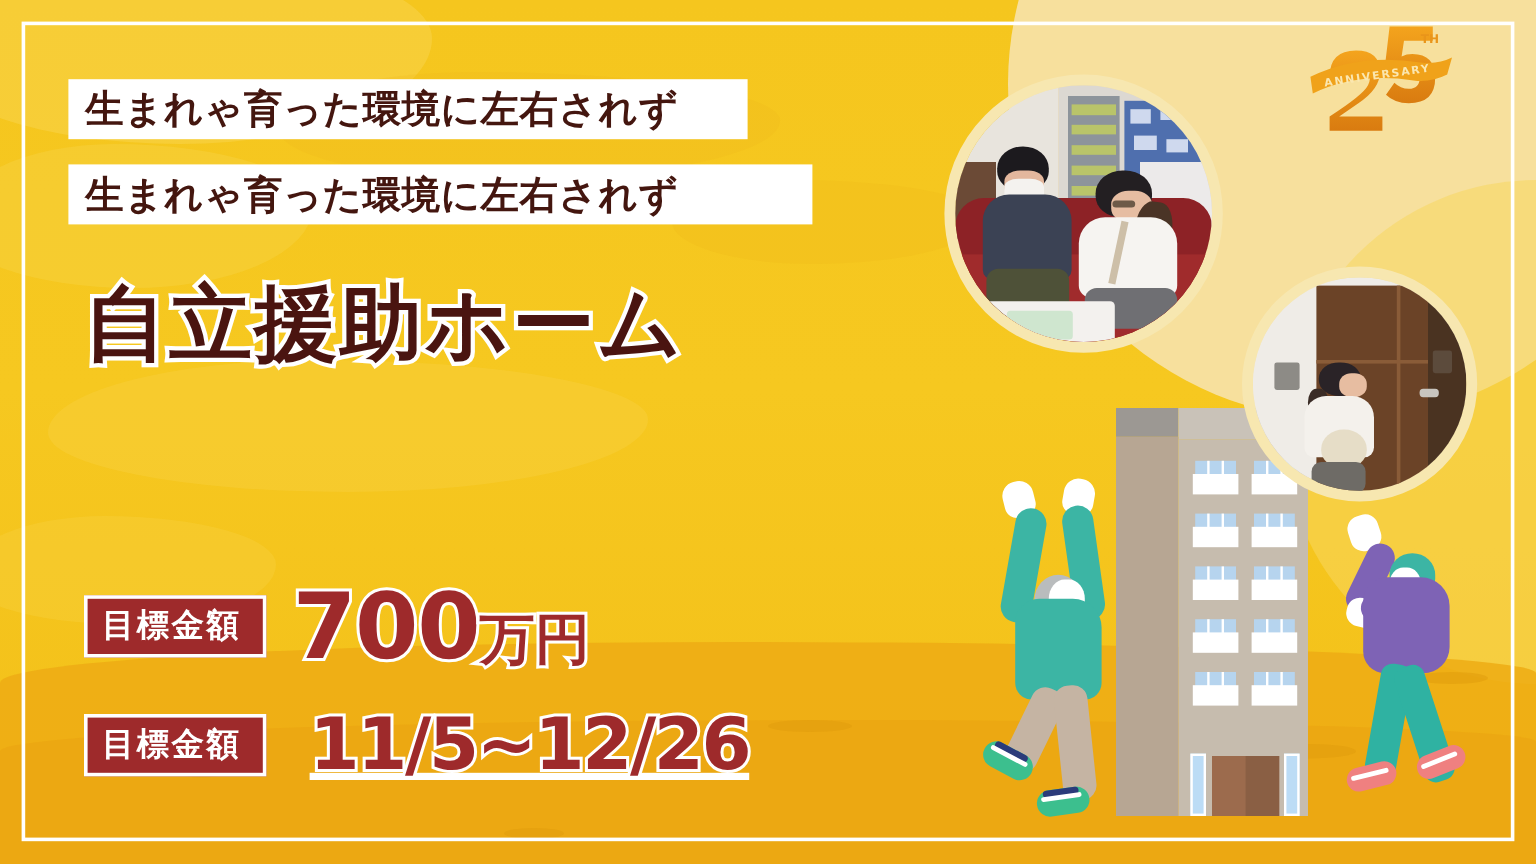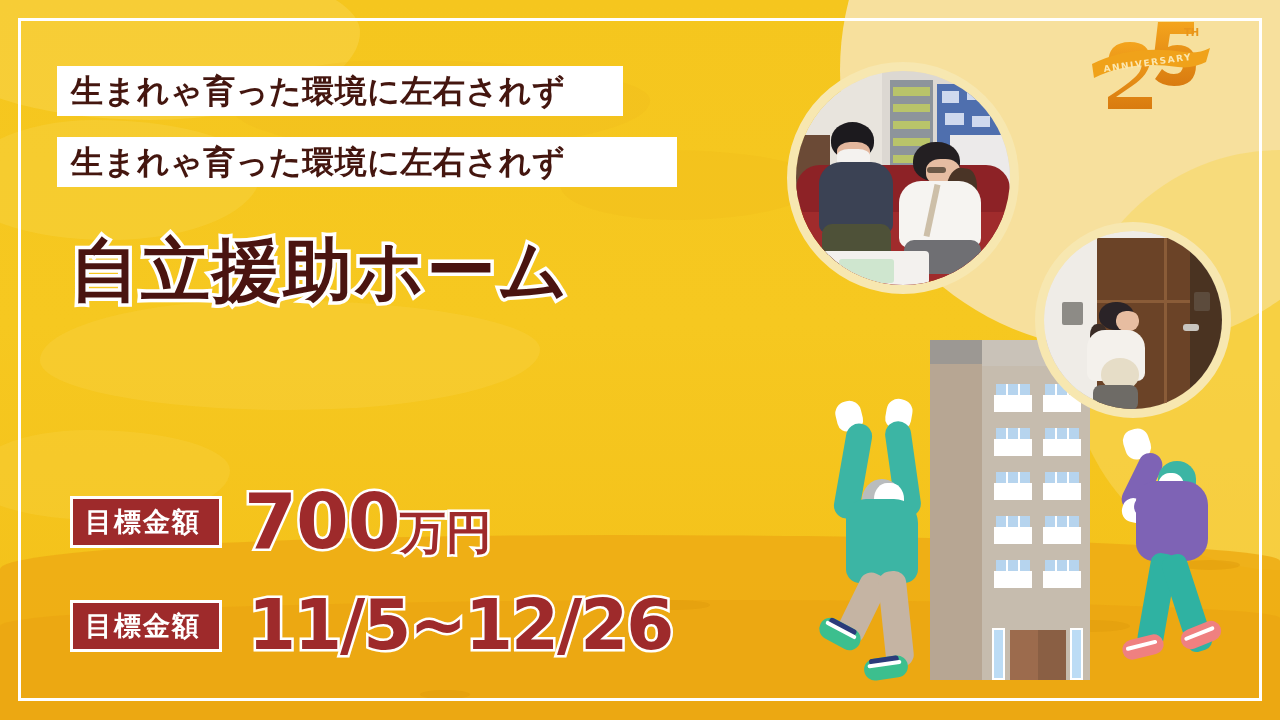--- a/index.html
+++ b/index.html
@@ -90,21 +90,21 @@
   #tag-period{width:152px;}
 
   .value{
     color:#9e2a2b;font-weight:900;
     -webkit-text-stroke:5px #ffffff;
     paint-order:stroke fill;
     white-space:nowrap;line-height:1;
   }
   #val-amount{font-size:76px;margin-left:22px;letter-spacing:-1px;}
   #val-amount .unit{font-size:46px;letter-spacing:0;}
-  #val-period{font-size:69px;margin-left:26px;letter-spacing:-2px;}
+  #val-period{font-size:60px;margin-left:36px;letter-spacing:-2px;text-decoration:underline;}
 
   
   .photo{
     position:absolute;border-radius:50%;overflow:hidden;z-index:18;
     border:9px solid #f7e7b0;
     box-sizing:border-box;
   }
   #photo1{left:787px;top:62px;width:232px;height:232px;}
   #photo2{left:1035px;top:222px;width:196px;height:196px;}
   .photo .inner{position:absolute;inset:0;}

